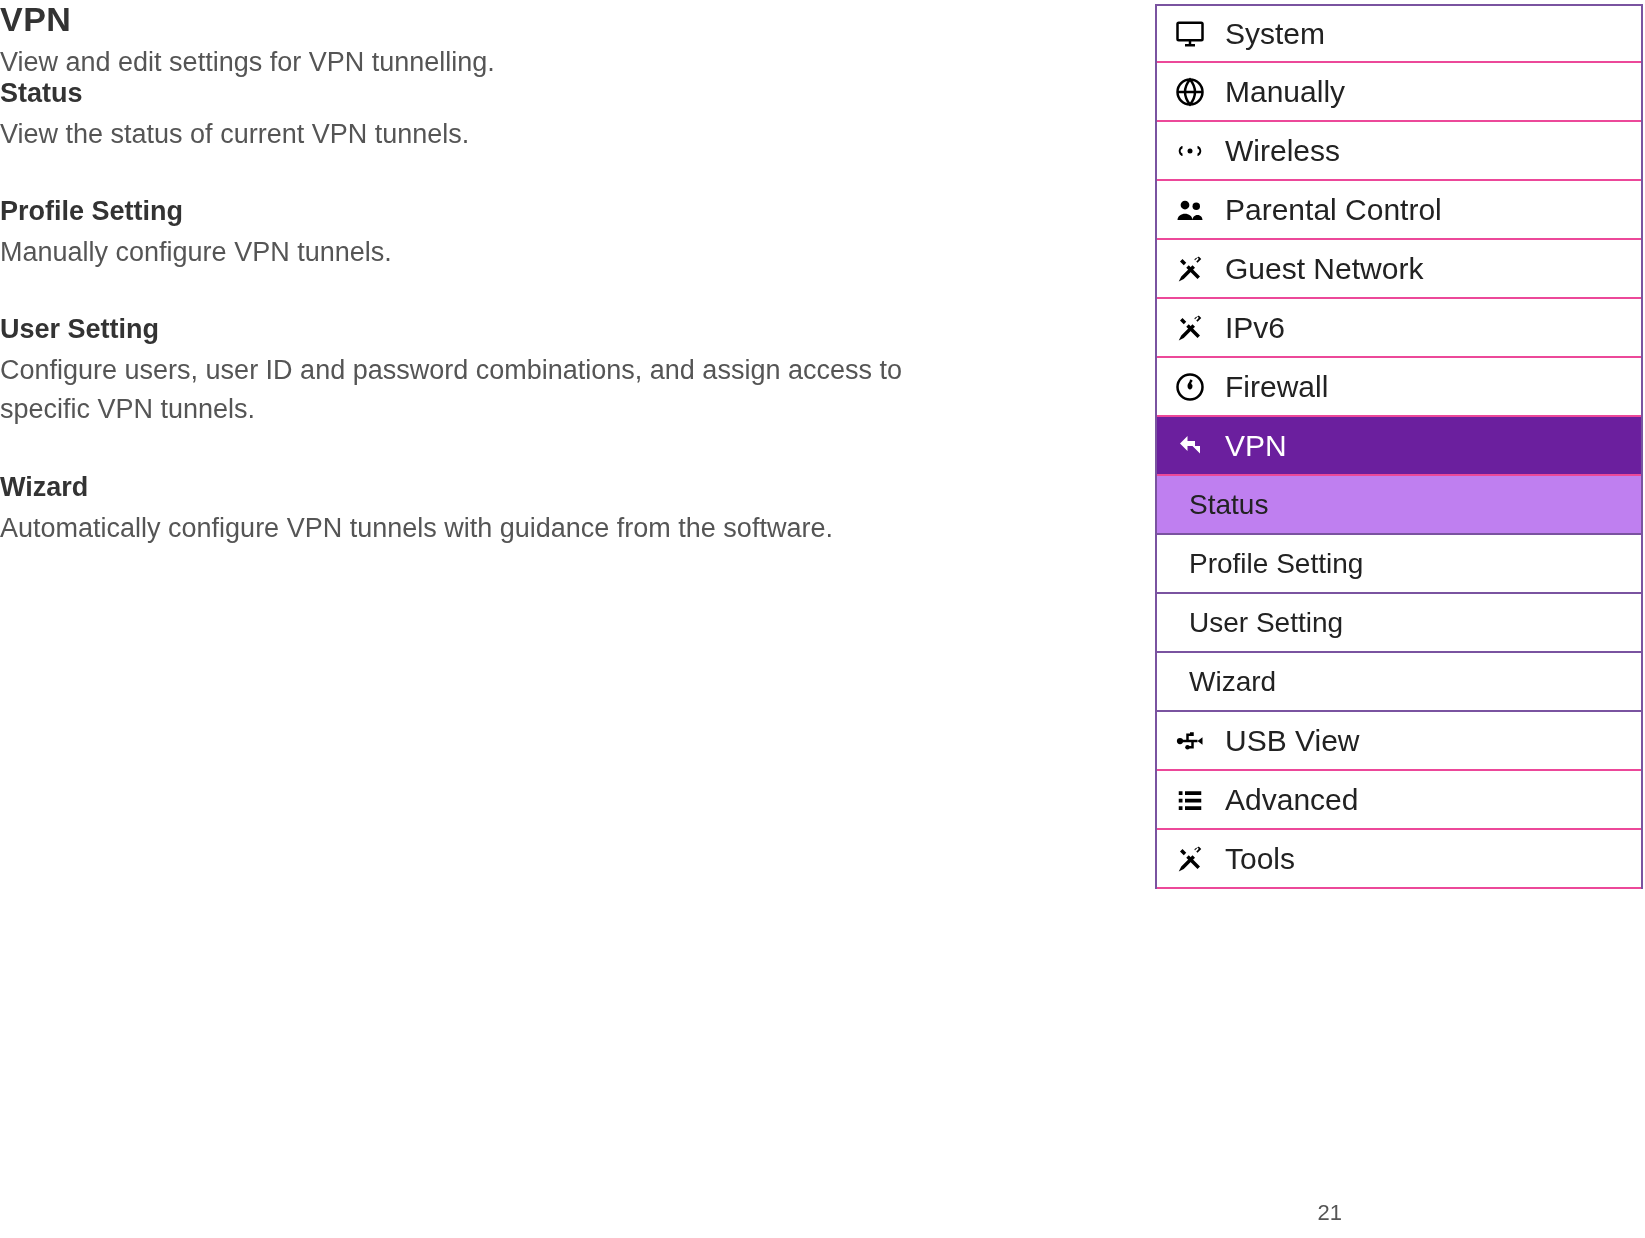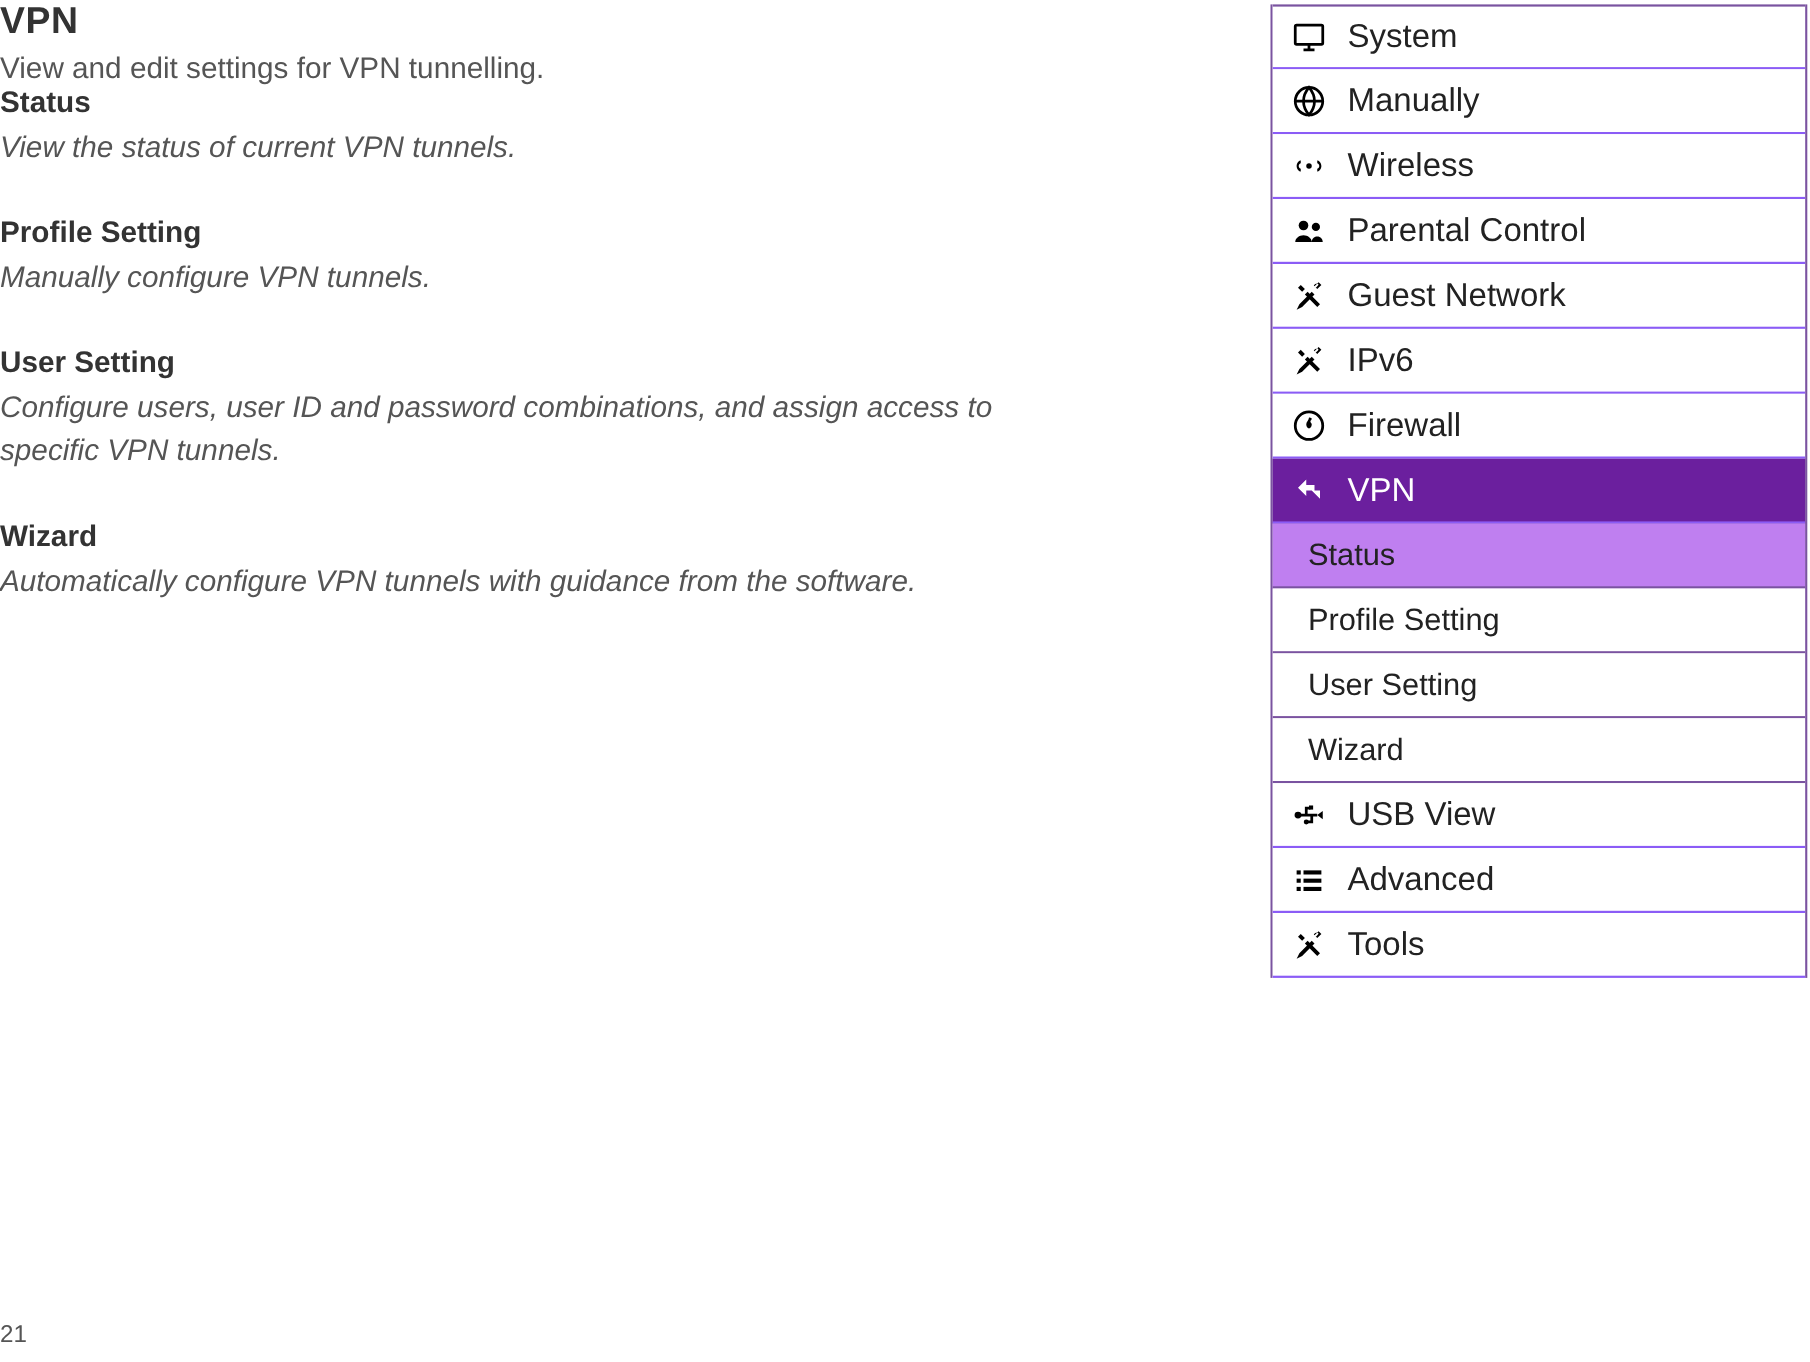--- a/index.html
+++ b/index.html
@@ -34,44 +34,43 @@
     font-size: 27px;
     font-weight: bold;
     color: #333;
     margin-bottom: 6px;
   }
   .section-desc {
     font-size: 27px;
     color: #555;
     line-height: 1.45;
     max-width: 980px;
-    font-style: italic;
   }
   .page-number {
     position: absolute;
     left: 0;
     width: 1342px;
     top: 1200px;
-    text-align: left;
+    text-align: right;
     font-size: 22px;
     color: #555;
   }
   .sidebar {
     position: absolute;
     left: 1155px;
     top: 4px;
     width: 488px;
     border-left: 2px solid #7a53a0;
     border-right: 2px solid #7a53a0;
   }
   .nav-item {
     display: flex;
     align-items: center;
     height: 59px;
-    border-bottom: 2px solid #8b5cf6;
+    border-bottom: 2px solid #ec4899;
     background: #fff;
     padding-left: 14px;
     font-size: 30px;
     color: #222;
     font-family: Arial, sans-serif;
   }
   .nav-item:first-child { border-top: 2px solid #7a53a0; }
   .nav-item .icon-slot {
     width: 38px;
     display: flex;

